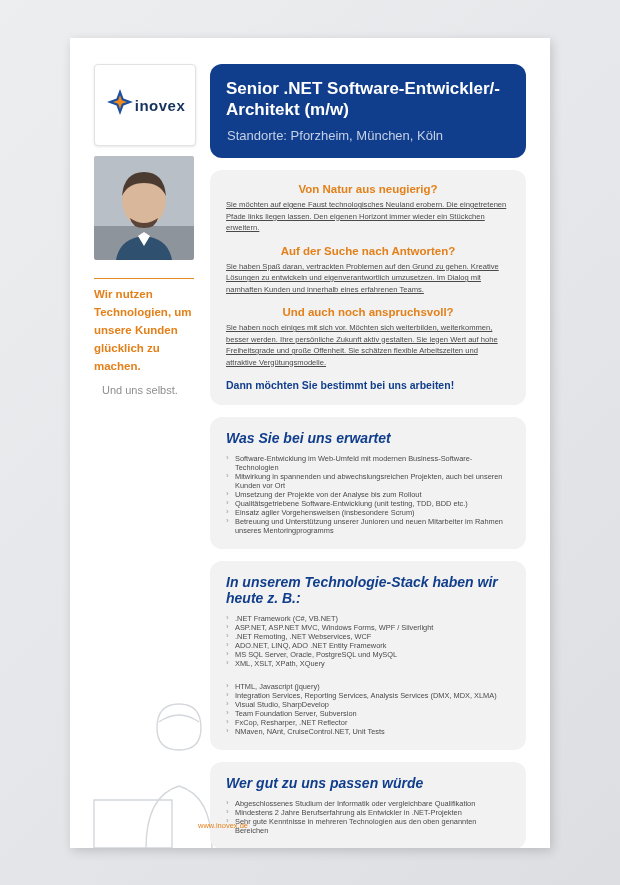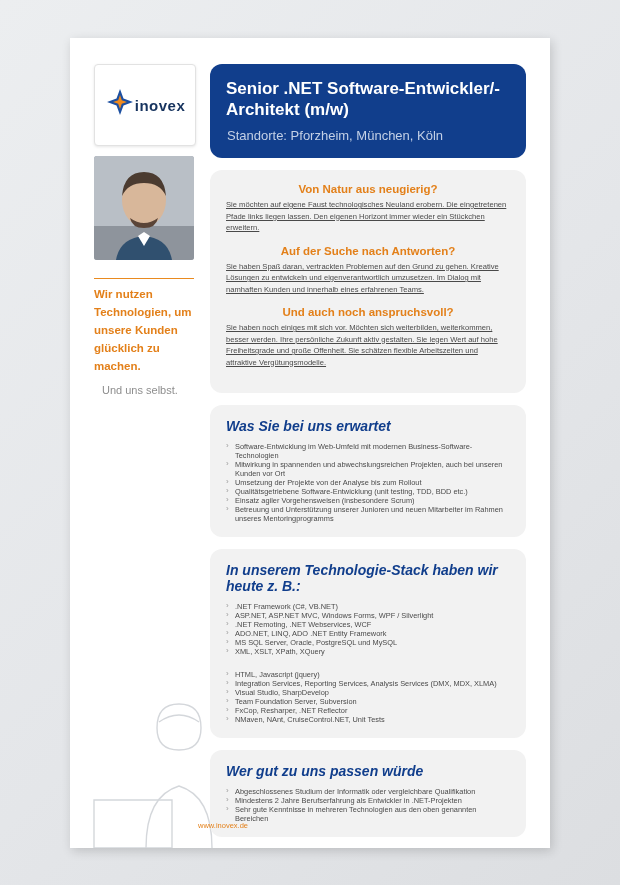--- a/index.html
+++ b/index.html
@@ -239,20 +239,21 @@
       <p class="job-locations">Standorte: Pforzheim, München, Köln</p>
     </div>
 
     <div class="card card-grey">
       <h3 class="sec">Von Natur aus neugierig?</h3>
       <p class="body">Sie möchten auf eigene Faust technologisches Neuland erobern. Die eingetretenen Pfade links liegen lassen. Den eigenen Horizont immer wieder ein Stückchen erweitern.</p>
       <h3 class="sec">Auf der Suche nach Antworten?</h3>
       <p class="body">Sie haben Spaß daran, vertrackten Problemen auf den Grund zu gehen. Kreative Lösungen zu entwickeln und eigenverantwortlich umzusetzen. Im Dialog mit namhaften Kunden und innerhalb eines erfahrenen Teams.</p>
       <h3 class="sec">Und auch noch anspruchsvoll?</h3>
       <p class="body">Sie haben noch einiges mit sich vor. Möchten sich weiterbilden, weiterkommen, besser werden. Ihre persönliche Zukunft aktiv gestalten. Sie legen Wert auf hohe Freiheitsgrade und große Offenheit. Sie schätzen flexible Arbeitszeiten und attraktive Vergütungsmodelle.</p>
+      <p class="cta">Dann möchten Sie bestimmt bei uns arbeiten!</p>
     </div>
 
     <div class="card card-grey">
       <h3 class="sec-blue">Was Sie bei uns erwartet</h3>
       <ul class="bullets">
         <li>Software-Entwicklung im Web-Umfeld mit modernen Business-Software-Technologien</li>
         <li>Mitwirkung in spannenden und abwechslungsreichen Projekten, auch bei unseren Kunden vor Ort</li>
         <li>Umsetzung der Projekte von der Analyse bis zum Rollout</li>
         <li>Qualitätsgetriebene Software-Entwicklung (unit testing, TDD, BDD etc.)</li>
         <li>Einsatz agiler Vorgehensweisen (insbesondere Scrum)</li>

